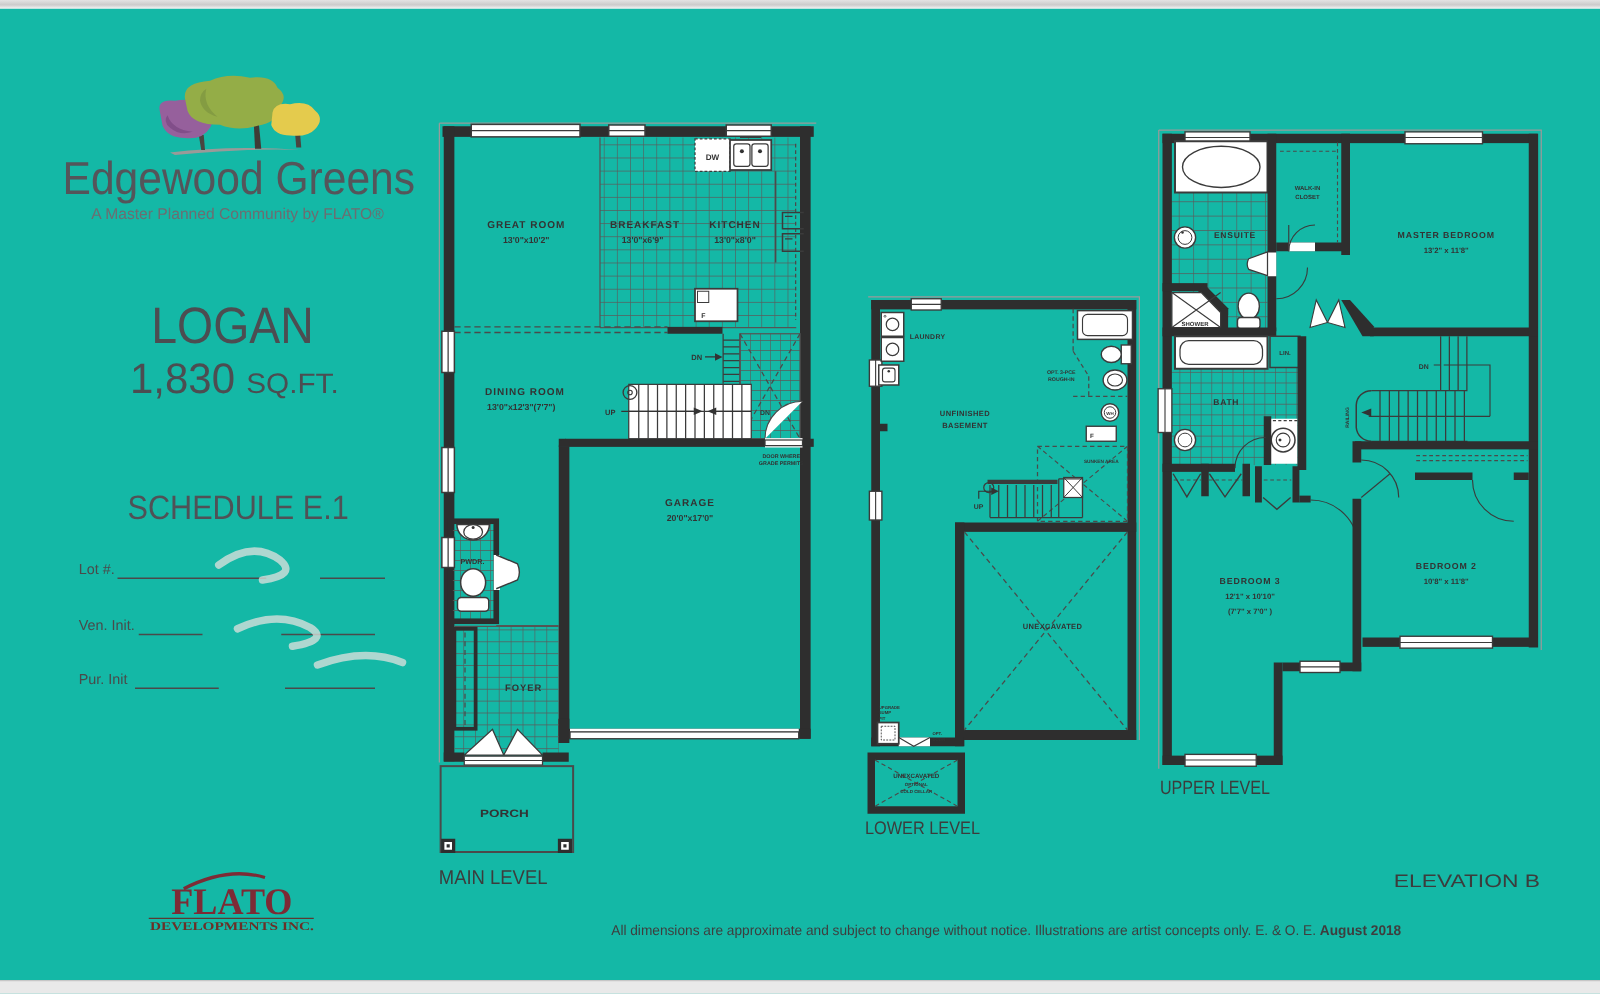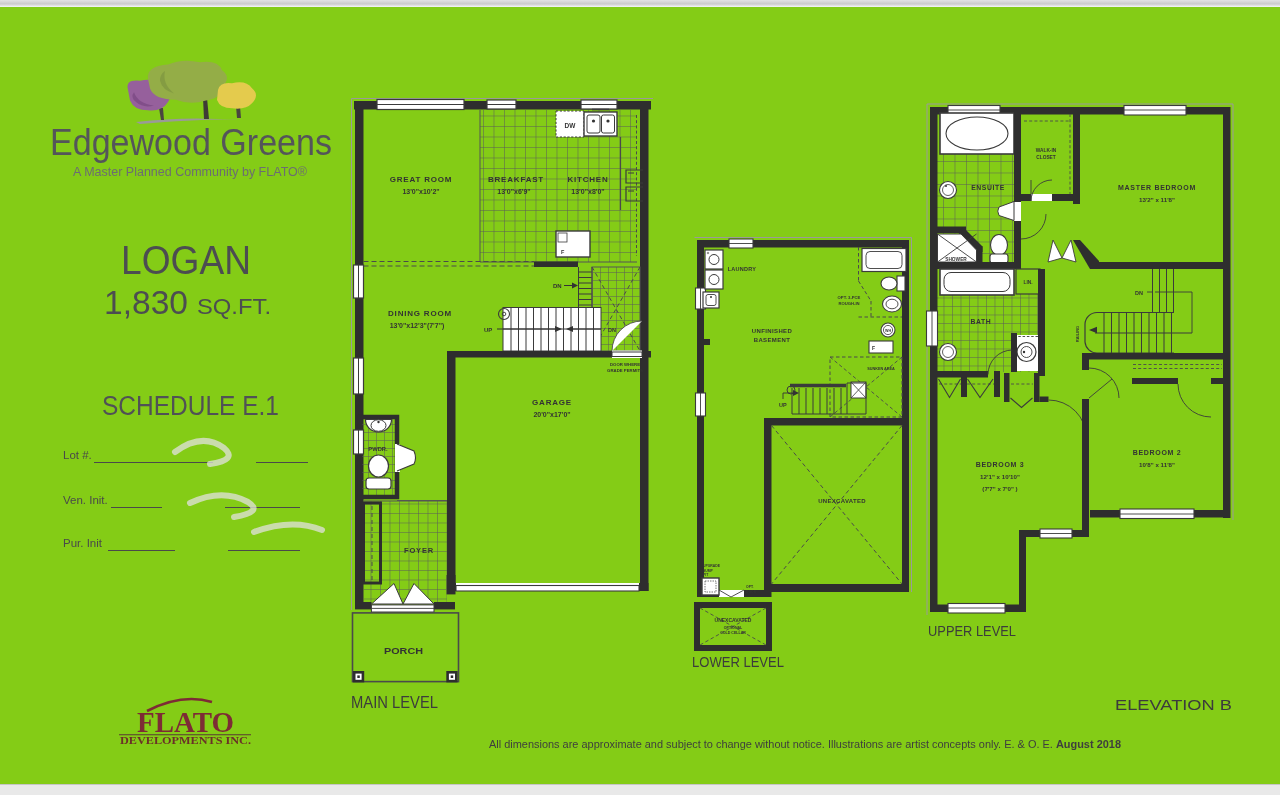--- a/index.html
+++ b/index.html
@@ -1,18 +1,18 @@
 <!DOCTYPE html>
 <html><head>
 <meta charset="utf-8">
 <style>
   html,body{margin:0;padding:0;}
   body{width:1280px;height:795px;overflow:hidden;background:#fdfdfd;
        font-family:"Liberation Sans",sans-serif;}
-  .page{position:relative;width:1280px;height:795px;background:#84cc16;}
+  .page{position:relative;width:1280px;height:795px;background:#14b8a6;}
   .abs{position:absolute;}
 </style>
 </head>
 <body>
 <div class="page">
 
   <div class="abs" style="left:0;top:0;width:1280px;height:7px;background:linear-gradient(to bottom,#e3e3e3 0%,#cbcbcb 55%,#f6f6f6 100%);"></div>
 
   <div class="abs" style="left:0;top:784px;width:1280px;height:11px;background:#e9e9e9;border-top:1px solid #c6c6c6;"></div>
 

